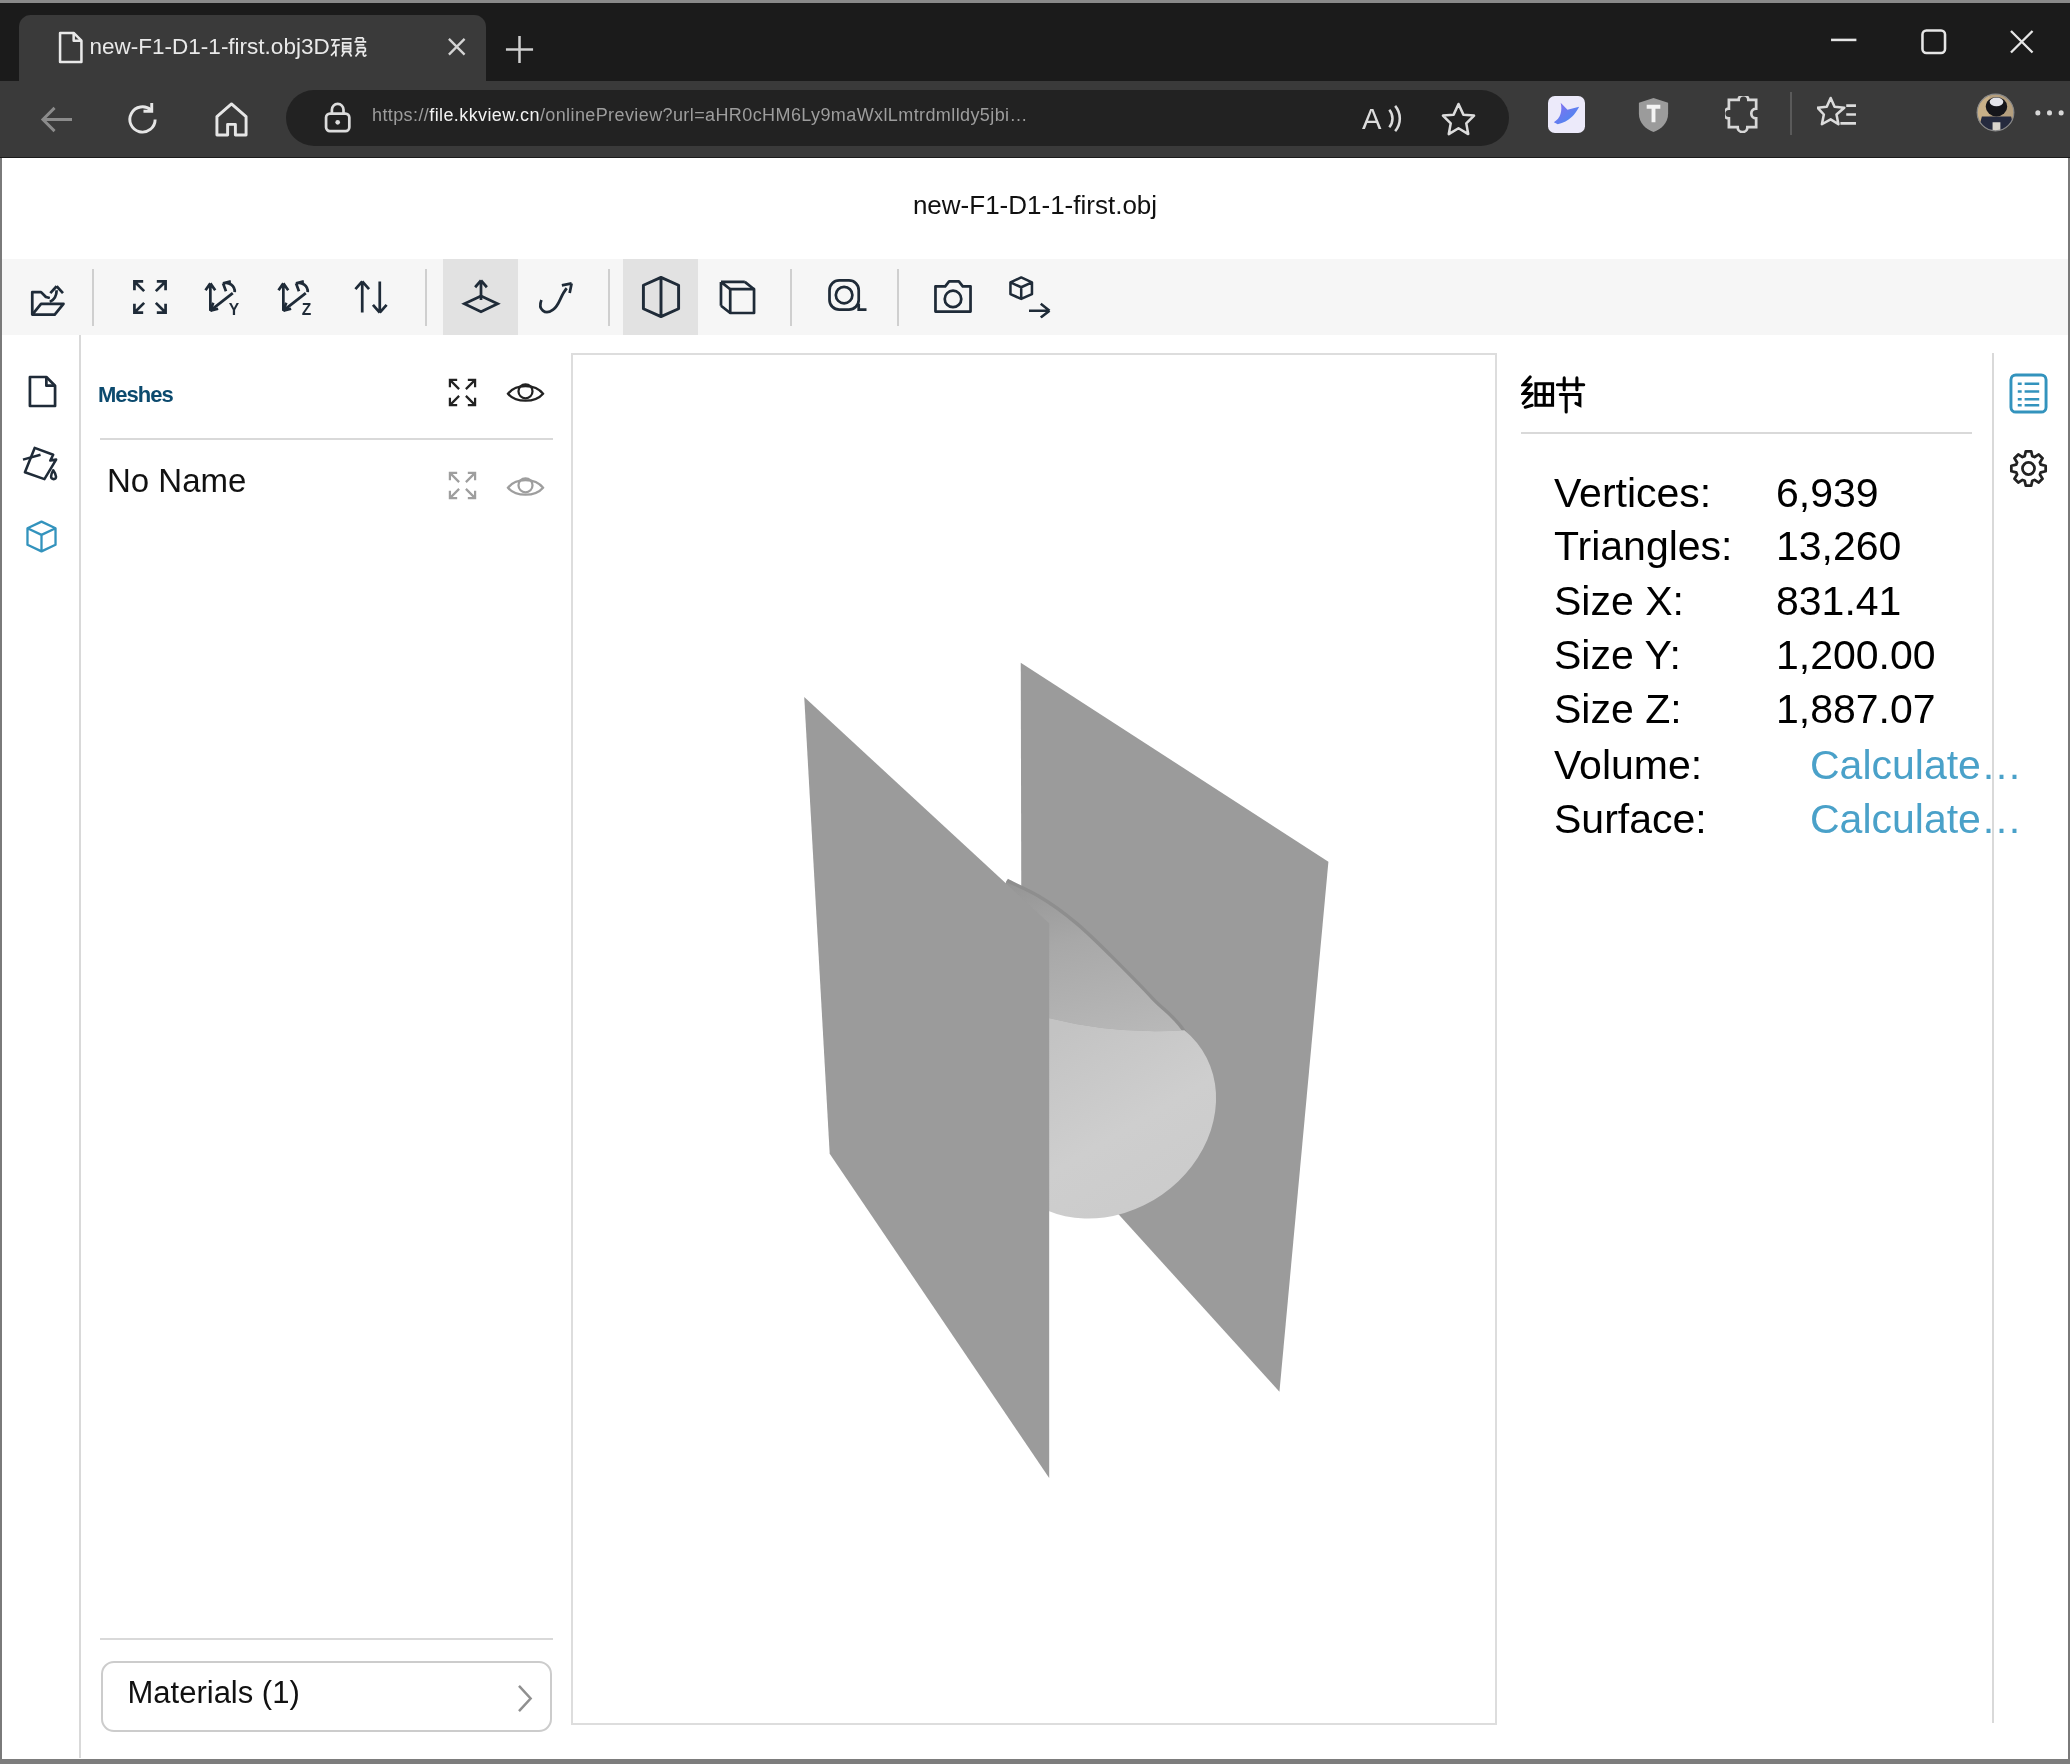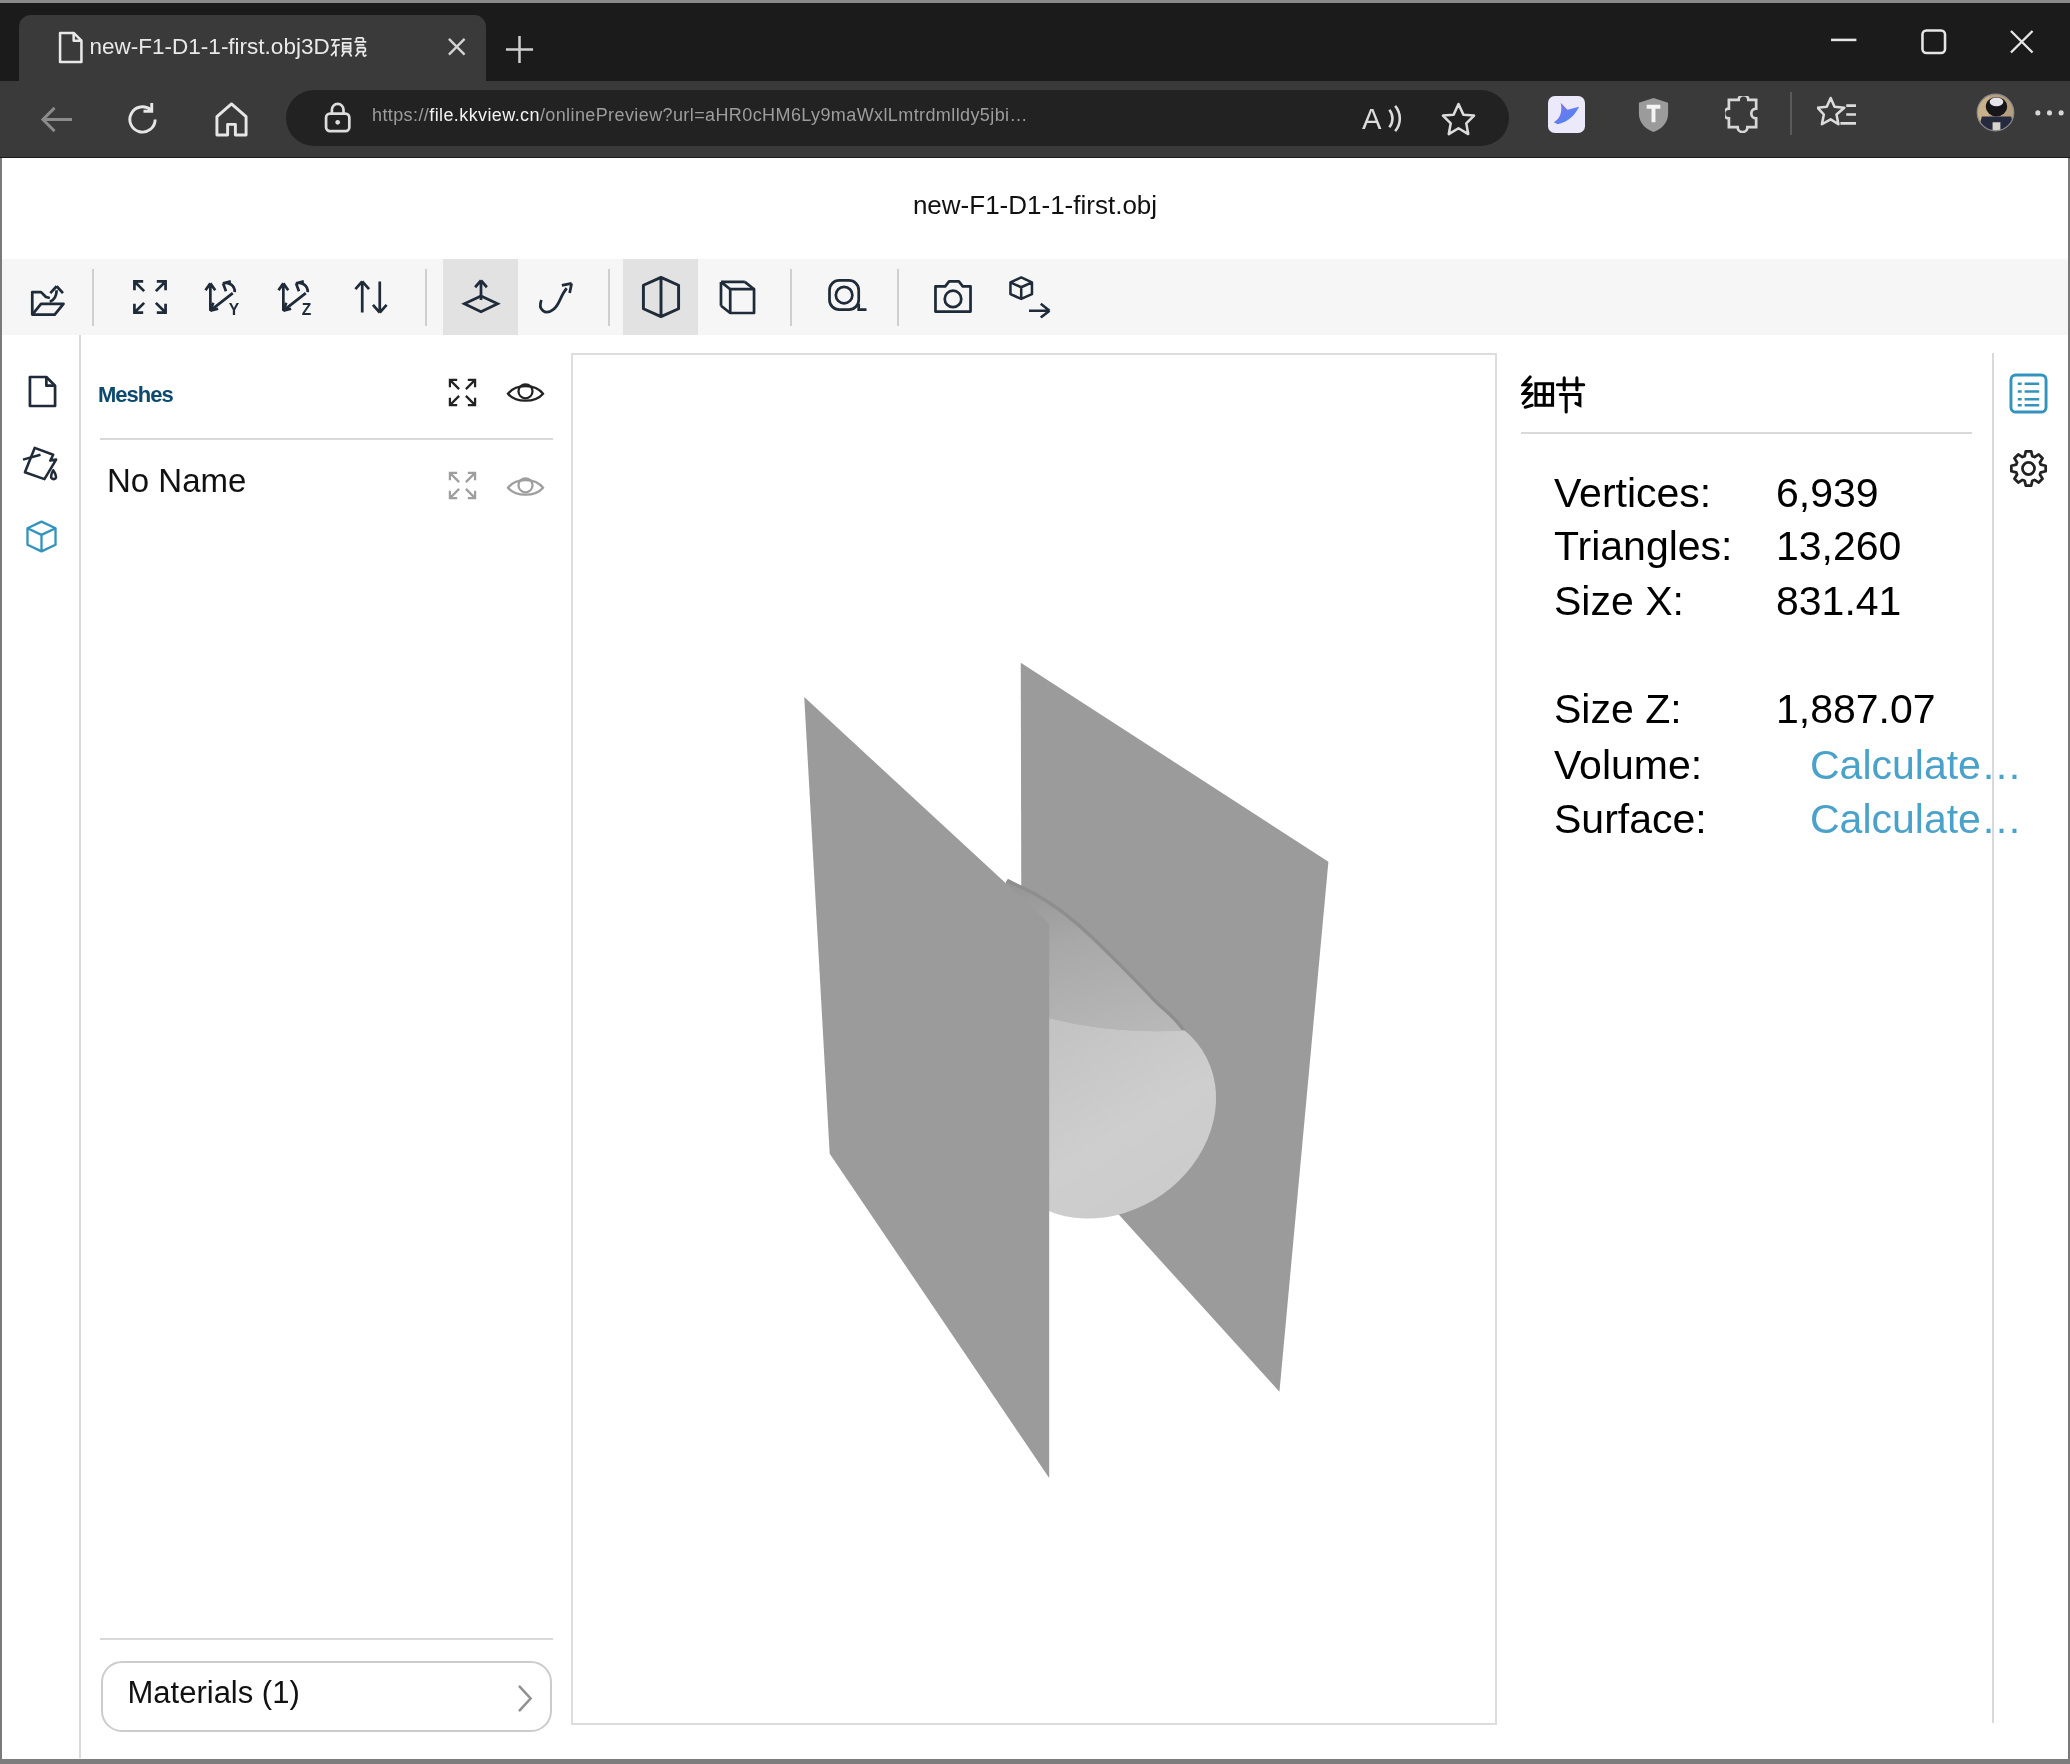--- a/index.html
+++ b/index.html
@@ -26,21 +26,21 @@
   .tbtn.active { background:#e2e2e2; }
   .tsep { position:absolute; top:9.8px; width:2px; height:57px; background:#cfcfcf; }
   .tbtn svg { position:absolute; left:50%; top:50%; transform:translate(-50%,-50%); }
   
   #sidebarline { position:absolute; left:77px; top:177px; width:2px; height:1423px; background:#d9d9d9; }
   
   #meshes-title { position:absolute; left:96px; top:224px; font-size:22px; font-weight:bold; letter-spacing:-1px; color:#0c4a6e; }
   #meshes-div { position:absolute; left:98px; top:280px; width:453px; height:2px; background:#d9d9d9; }
   #noname { position:absolute; left:105px; top:304px; font-size:33px; color:#111; }
   #mat-div { position:absolute; left:98px; top:1480px; width:453px; height:2px; background:#d9d9d9; }
-  #matbtn { position:absolute; left:99px; top:1503px; width:451px; height:71px; border:2px solid #ccc; border-radius:21px; }
+  #matbtn { position:absolute; left:99px; top:1503px; width:451px; height:71px; border:2px solid #ccc; border-radius:13px; }
   #matbtn span { position:absolute; left:24.5px; top:11.8px; font-size:31px; color:#111; }
   
   #canvas3d { position:absolute; left:569px; top:195px; width:926px; height:1372px; border:2px solid #ddd; background:#fff; }
   
   #dtl-div { position:absolute; left:1519px; top:274px; width:451px; height:2px; background:#d9d9d9; }
   .row { position:absolute; left:1552px; width:470px; height:39px; font-size:41px; color:#000; }
   .row .val { position:absolute; left:222px; top:0; }
   .row .lnk { position:absolute; left:222px; top:0; color:#4aa1c9;margin-left:34px; }
   #rightline { position:absolute; left:1990px; top:195px; width:2px; height:1370px; background:#d9d9d9; }
 </style>
@@ -364,20 +364,21 @@
       <path d="M37 10 H64 M44 3 V15 M57 3 V15"></path>
 
       <path d="M40 20 H60 V31 L56 29"></path>
       <path d="M46 20 V38"></path>
     </g>
   </svg>
   <div id="dtl-div"></div>
   <div class="row" style="top:312px">Vertices:<span class="val">6,939</span></div>
   <div class="row" style="top:365px">Triangles:<span class="val">13,260</span></div>
   <div class="row" style="top:420px">Size X:<span class="val">831.41</span></div>
+  <div class="row" style="top:474px">Size Y:<span class="val">1,200.00</span></div>
   <div class="row" style="top:528px">Size Z:<span class="val">1,887.07</span></div>
   <div class="row" style="top:584px">Volume:<span class="lnk">Calculate…</span></div>
   <div class="row" style="top:638px">Surface:<span class="lnk">Calculate…</span></div>
 
   <div id="rightline"></div>
 
   <svg class="abs" style="left:2007px;top:215px" width="39" height="41" viewBox="0 0 40 42">
     <rect x="2" y="2" width="36" height="38" rx="5" fill="none" stroke="#3393bd" stroke-width="3"></rect>
     <g stroke="#3393bd" stroke-width="2.6">
       <path d="M9 11 h4 M16 11 h15 M9 19 h4 M16 19 h15 M9 27 h4 M16 27 h15 M9 33 h4 M16 33 h15"></path>

